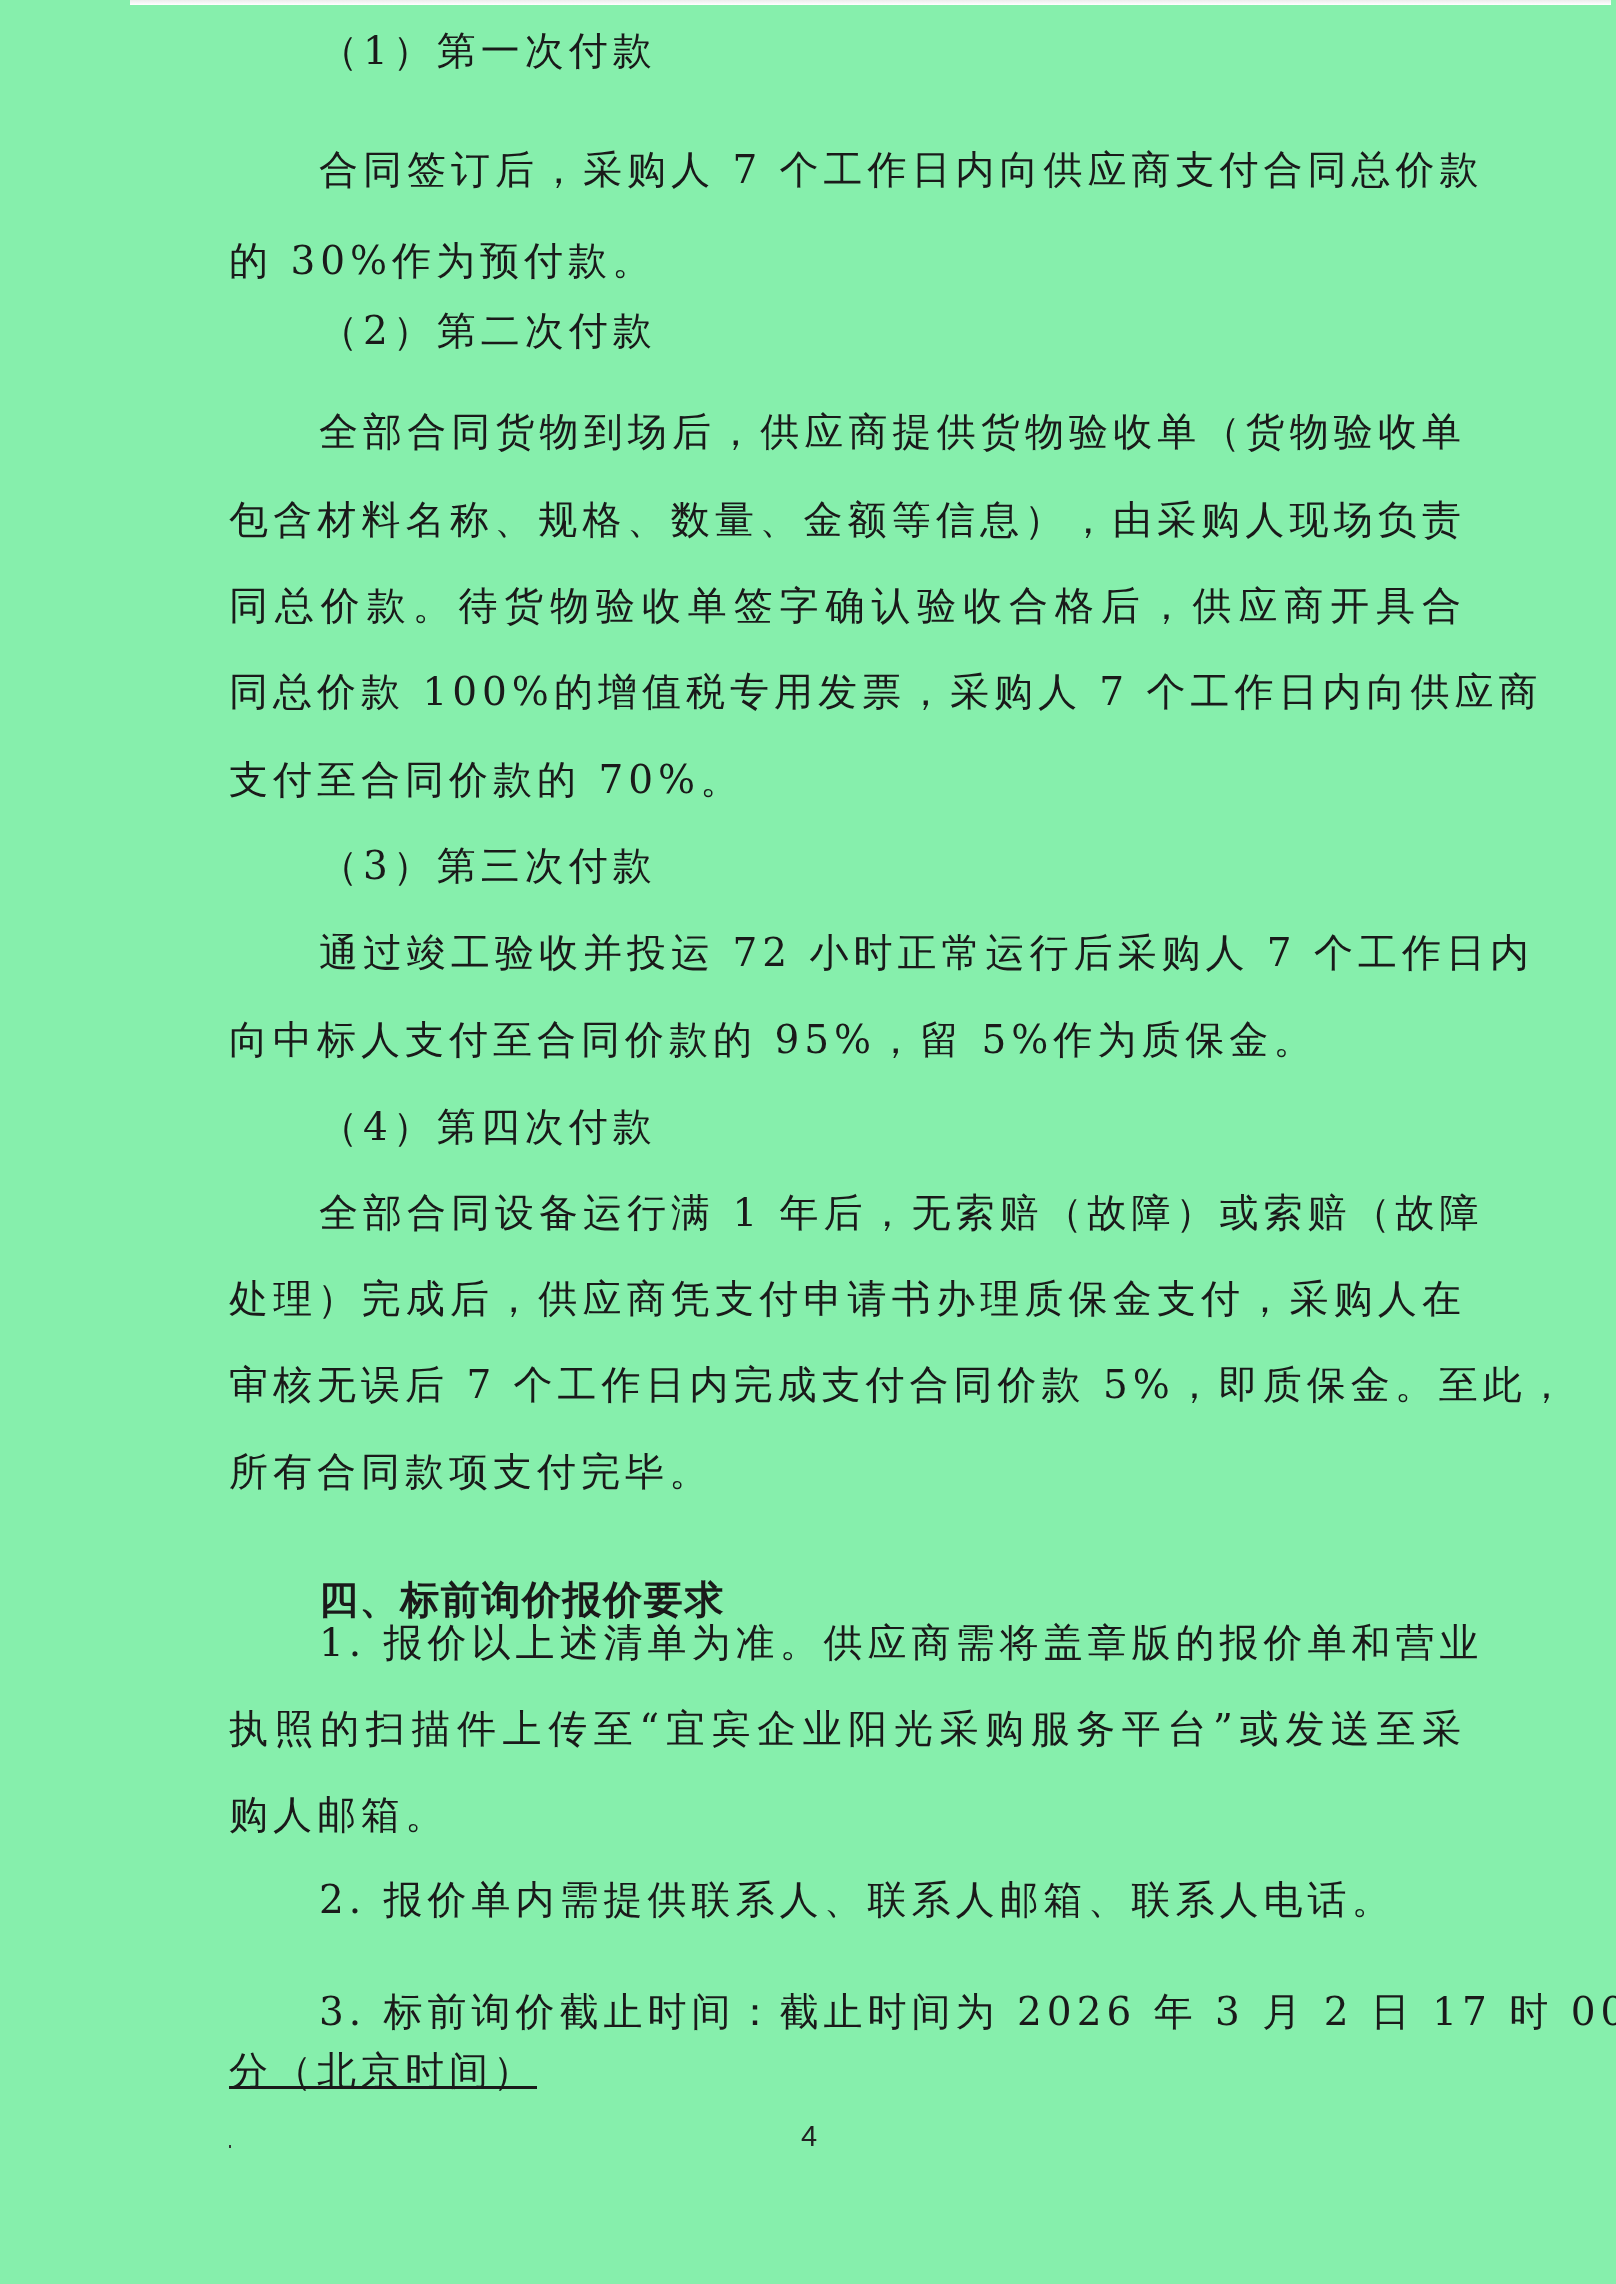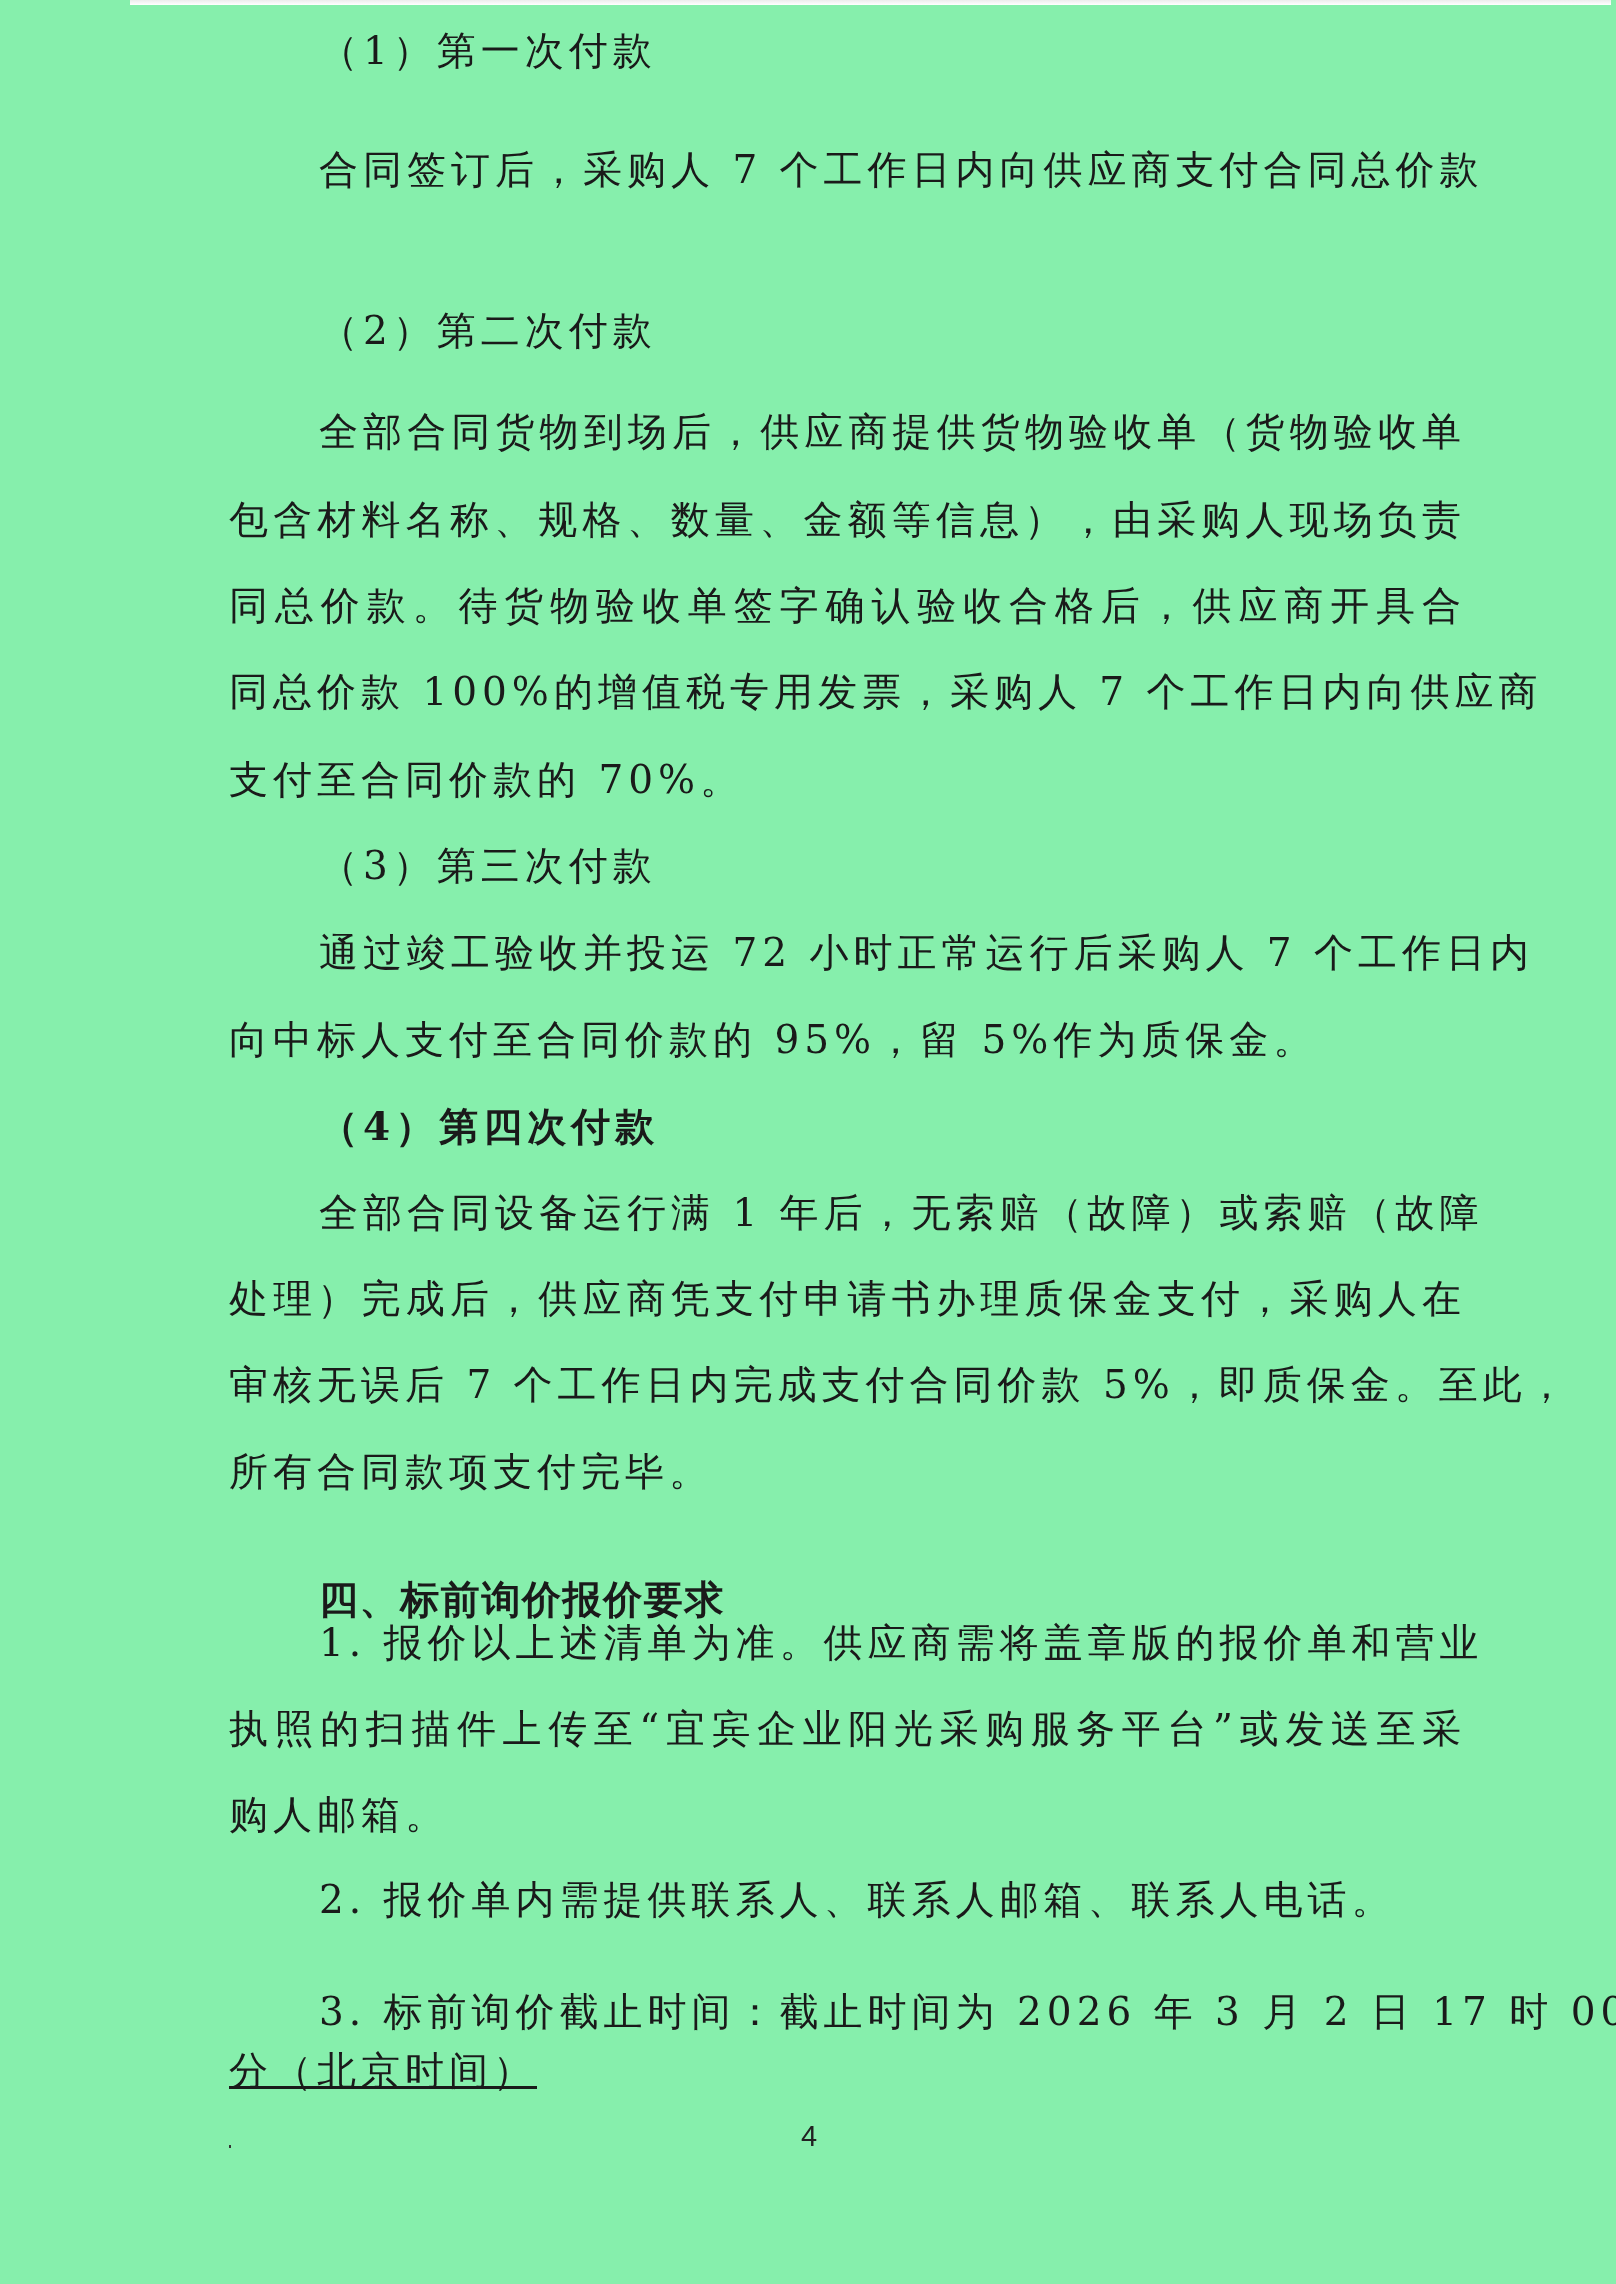--- a/index.html
+++ b/index.html
@@ -71,33 +71,34 @@
   }
 </style>
 </head>
 <body>
 
 <div class="page">
   <div class="scan-noise-top"></div>
 
   <div class="line indent" style="top:26px;">（1）第一次付款</div>
   <div class="line indent justify" style="top:145px;">合同签订后，采购人 7 个工作日内向供应商支付合同总价款</div>
+  <div class="line" style="top:236px;">的 30%作为预付款。</div>
 
   <div class="line indent" style="top:306px;">（2）第二次付款</div>
   <div class="line indent justify" style="top:407px;">全部合同货物到场后，供应商提供货物验收单（货物验收单</div>
   <div class="line justify" style="top:495px;">包含材料名称、规格、数量、金额等信息），由采购人现场负责</div>
   <div class="line justify" style="top:581px;">同总价款。待货物验收单签字确认验收合格后，供应商开具合</div>
   <div class="line justify" style="top:667px;">同总价款 100%的增值税专用发票，采购人 7 个工作日内向供应商</div>
   <div class="line" style="top:755px;">支付至合同价款的 70%。</div>
 
   <div class="line indent" style="top:841px;">（3）第三次付款</div>
   <div class="line indent justify" style="top:928px;">通过竣工验收并投运 72 小时正常运行后采购人 7 个工作日内</div>
   <div class="line" style="top:1015px;">向中标人支付至合同价款的 95%，留 5%作为质保金。</div>
 
-  <div class="line indent" style="top:1102px;font-weight:bold;">（4）第四次付款</div>
+  <div class="line indent" style="top:1102px;">（4）第四次付款</div>
   <div class="line indent justify" style="top:1188px;">全部合同设备运行满 1 年后，无索赔（故障）或索赔（故障</div>
   <div class="line justify" style="top:1274px;">处理）完成后，供应商凭支付申请书办理质保金支付，采购人在</div>
   <div class="line justify" style="top:1360px;">审核无误后 7 个工作日内完成支付合同价款 5%，即质保金。至此，</div>
   <div class="line" style="top:1447px;">所有合同款项支付完毕。</div>
 
   <div class="line indent heading" style="top:1575px;">四、标前询价报价要求</div>
 
   <div class="line indent justify" style="top:1618px;">1. 报价以上述清单为准。供应商需将盖章版的报价单和营业</div>
   <div class="line justify" style="top:1704px;">执照的扫描件上传至“宜宾企业阳光采购服务平台”或发送至采</div>
   <div class="line" style="top:1790px;">购人邮箱。</div>

